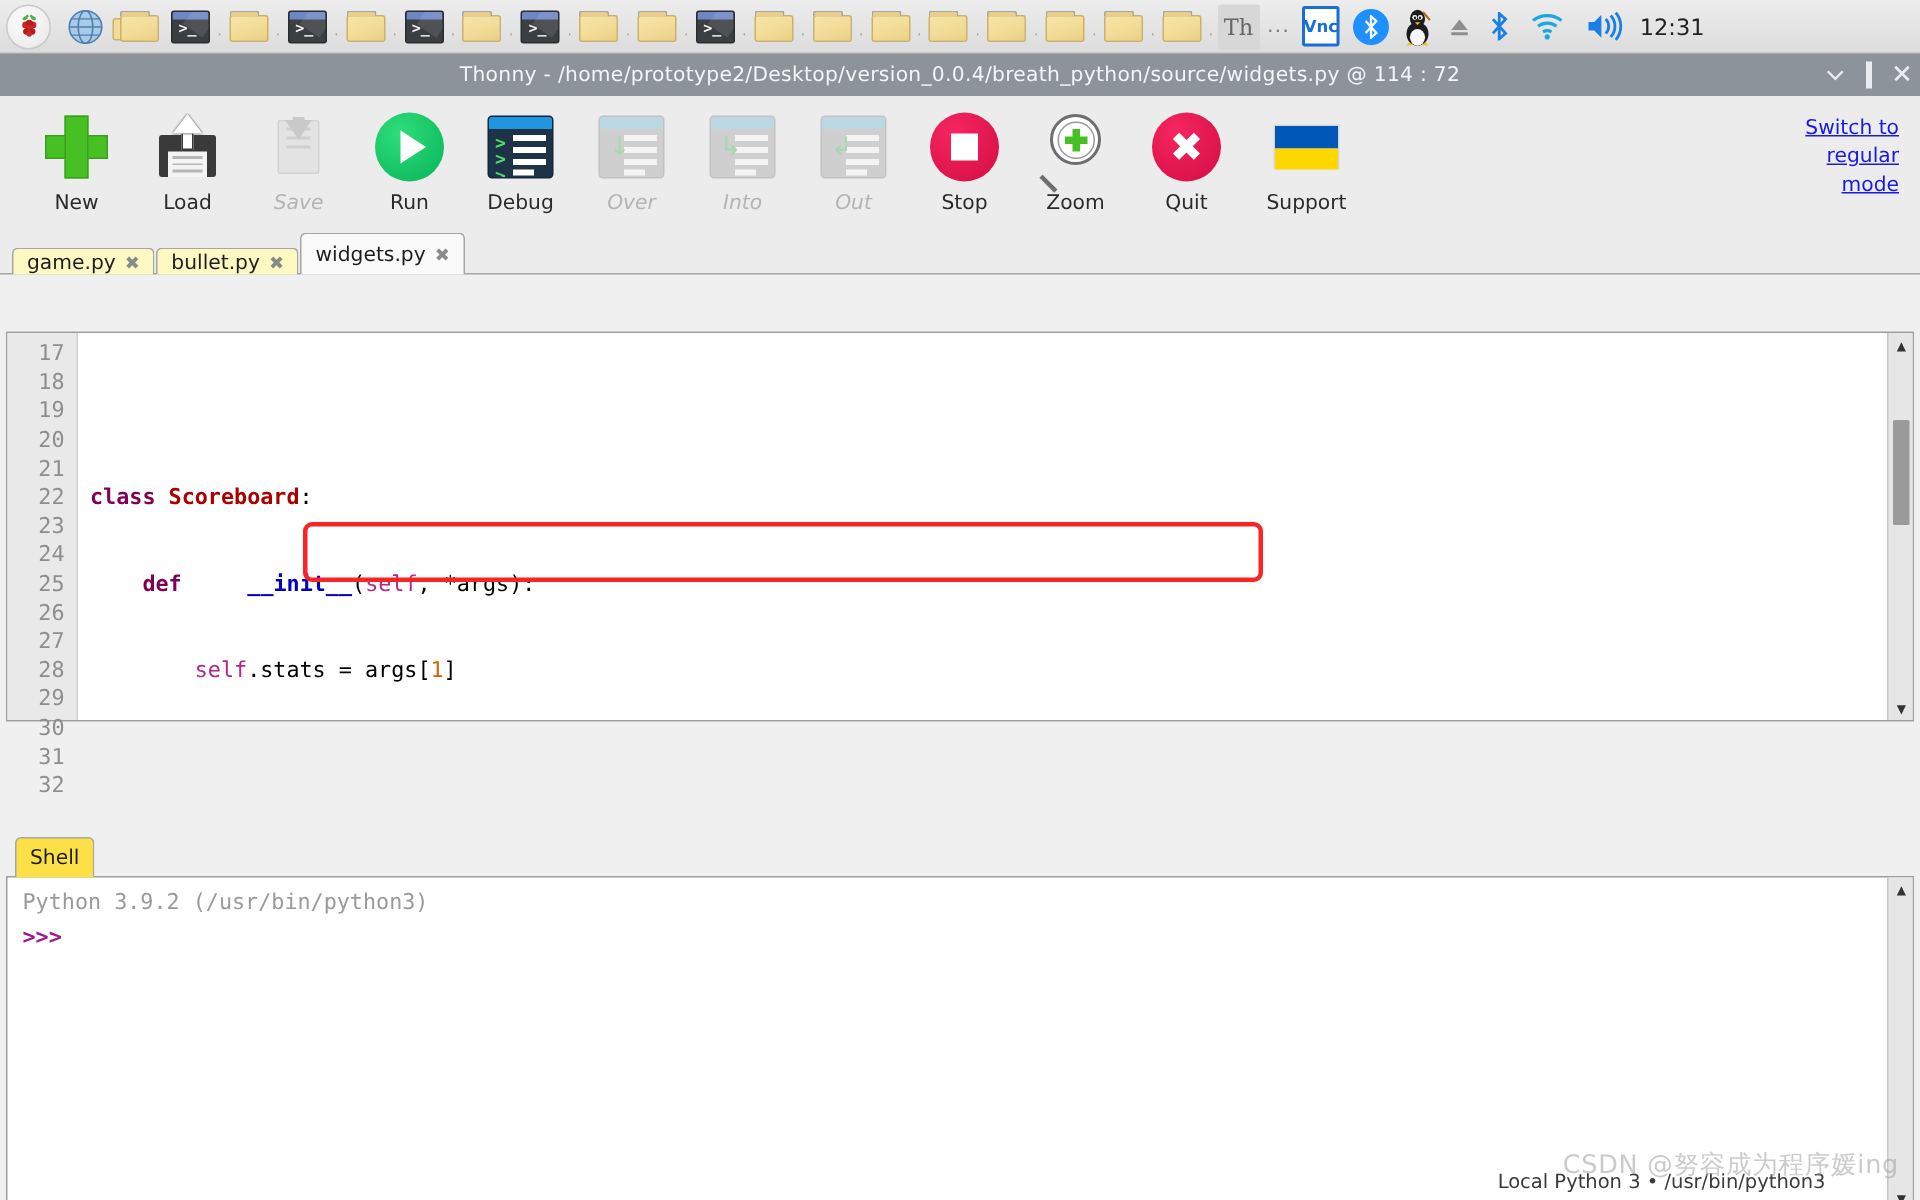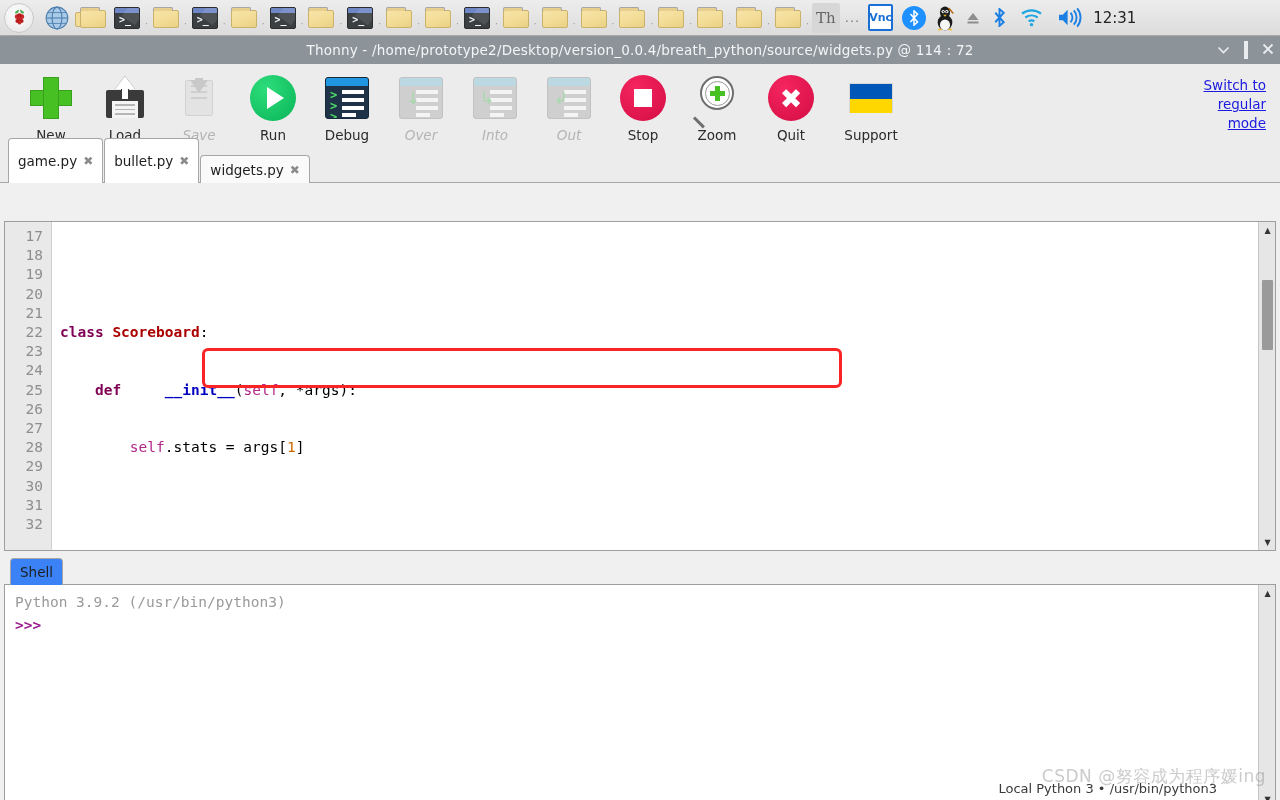--- a/index.html
+++ b/index.html
@@ -185,31 +185,31 @@
   }
   #switch-mode span {
     color: #1a1ae0; font-size: 13.5px; text-decoration: underline; cursor: pointer;
     display:block;
   }
 
   
   #tabs { height: 29px; background:#ececec; display:flex; align-items:flex-end; padding-left: 8px; position:relative; }
   #tabs::after { content:""; position:absolute; left:0; right:0; bottom:0; height:1px; background:#a6a6a6; }
   .tab {
-    height: 45px; display:flex; align-items:center; gap:6px;
+    height: 18px; display:flex; align-items:center; gap:6px;
     padding: 0 9px; font-size: 13.5px; color:#1e1e1e;
-    background:#ffffff; border:1px solid #a6a6a6; border-bottom:none;
+    background:#fef9c3; border:1px solid #a6a6a6; border-bottom:none;
     border-radius: 4px 4px 0 0; margin-right: 1px; position:relative; z-index:1;
   }
   .tab.active { background:#fafafa; height:28px; z-index:2; }
   .tab .x { color:#8a8a8a; font-size: 12px; }
 
   
   #editor-wrap {
-    position:absolute; left:4px; top:185px; width:1272px; height:330px;
+    position:absolute; left:4px; top:185px; width:1272px; height:260px;
     background:#fff; border:1px solid #9e9e9e;
     display:flex;
   }
   #gutter {
     width: 47px; background:#e9e9e9; border-right:1px solid #d0d0d0;
     padding-top: 5px; text-align: right; flex: 0 0 47px;
   }
   #gutter div {
     font-family:"DejaVu Sans Mono", monospace; font-size: 14.5px;
     line-height: 19.2px; color:#8e8e8e; padding-right: 8px;
@@ -237,21 +237,21 @@
     width: 17px; background:#e6e6e6; border-left:1px solid #c6c6c6;
     position:relative; flex: 0 0 17px;
   }
   .sb-v .arw { position:absolute; left:0; width:17px; height:16px; display:flex; align-items:center; justify-content:center; color:#333; font-size:8px; }
   .sb-v .arw.up { top:0; } .sb-v .arw.dn { bottom:0; }
   .sb-v .thumb { position:absolute; left:3px; width:11px; background:#9a9a9a; border-radius:1px; }
 
   
   #shell-tabs { position:absolute; left:4px; top:521px; width:1272px; height:28px; display:flex; align-items:flex-end; padding-left:6px; }
   #shell-tabs::after { content:""; position:absolute; left:0; right:0; bottom:0; height:1px; background:#a6a6a6; }
-  #shell-tabs .tab { background:#3b82f6; height:27px; }
+  #shell-tabs .tab { background:#fde047; height:27px; }
 
   #shell-wrap {
     position:absolute; left:4px; top:548px; width:1272px; height:224px;
     background:#fff; border:1px solid #9e9e9e; display:flex;
   }
   #shell-body {
     flex:1 1 auto; padding: 6px 0 0 10px;
     font-family:"DejaVu Sans Mono", monospace; font-size: 14.5px; line-height: 23px;
     white-space:pre;
   }

